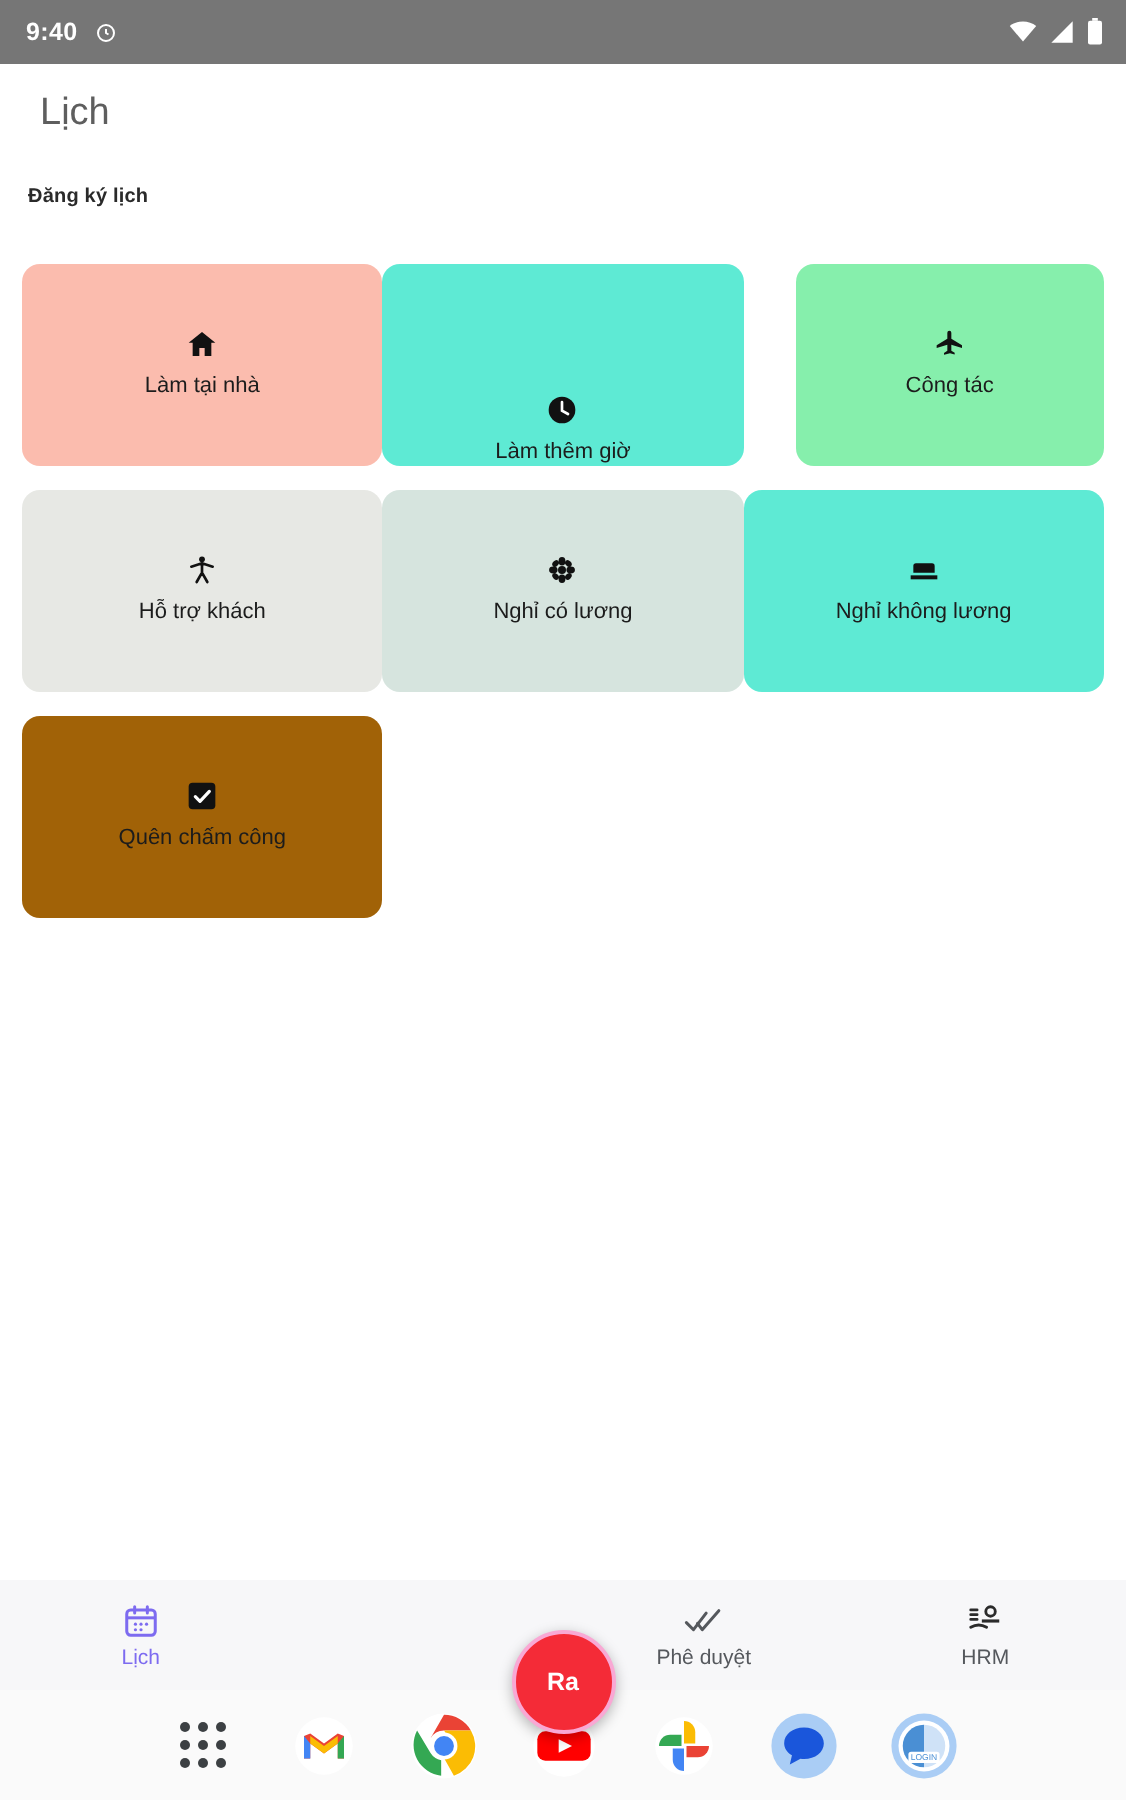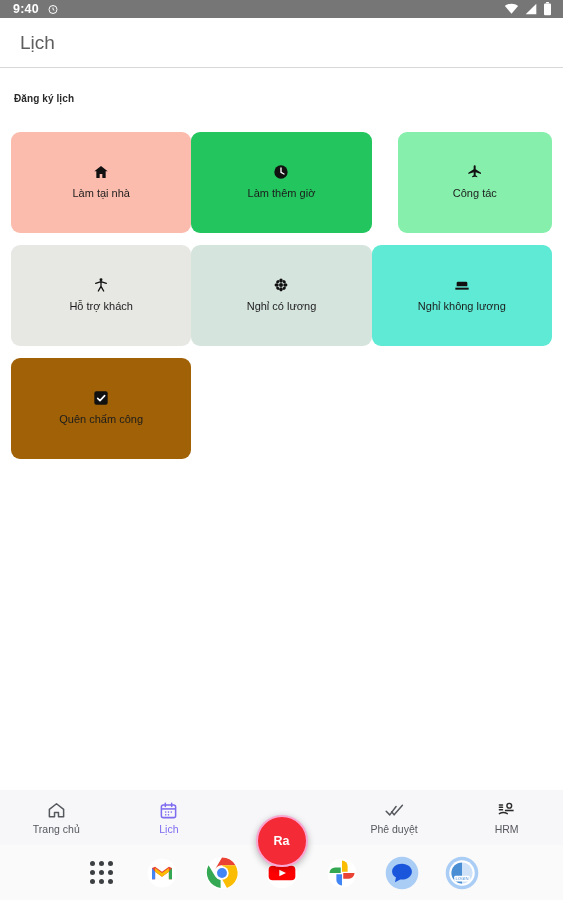--- a/index.html
+++ b/index.html
@@ -6,21 +6,21 @@
   html, body {
     width:563px; height:900px;
     background:#ffffff;
     font-family:"Liberation Sans", sans-serif;
     overflow:hidden;
   }
   .phone { position:relative; width:563px; height:900px; background:#fff; }
 
   
   .statusbar {
-    height:18px; background:#767676; color:#fff;
+    height:32px; background:#767676; color:#fff;
     display:flex; align-items:center; justify-content:space-between;
     padding:0 11px 0 13px;
   }
   .sb-left { display:flex; align-items:center; gap:8px; }
   .sb-clock { font-size:12.5px; font-weight:700; letter-spacing:.2px; }
   .sb-right { display:flex; align-items:center; gap:5px; }
   .icn { display:block; }
 
   
   .appbar {
@@ -146,21 +146,21 @@
 
       <div class="card" style="background: rgb(251, 188, 174);">
         <span class="card-icon">
           <svg viewBox="0 0 24 24" fill="#111">
               <path d="M12 3 L22 11 H19 V21 H14 V15 H10 V21 H5 V11 H2 Z"></path>
             </svg>
         </span>
         <span class="card-label">Làm tại nhà</span>
       </div>
 
-      <div class="card" style="background: #22c55e;">
+      <div class="card" style="background: #5eead4; justify-content: flex-end;">
         <span class="card-icon">
           <svg viewBox="0 0 24 24">
               <circle cx="12" cy="12" r="10" fill="#111"></circle>
               <path d="M12 6 v6.5 l4.5 2.5" stroke="#fff" stroke-width="2" fill="none" stroke-linecap="round"></path>
             </svg>
         </span>
         <span class="card-label">Làm thêm giờ</span>
       </div>
 
       <div class="card" style="background: #86efac; margin-left: 26px;">
@@ -216,28 +216,20 @@
               <path d="M7 12.5 l3.5 3.5 L17.5 8.5" stroke="#fff" stroke-width="2.4" fill="none" stroke-linecap="round" stroke-linejoin="round"></path>
             </svg>
         </span>
         <span class="card-label">Quên chấm công</span>
       </div>
 
     </div>
   </div>
 
   <div class="bottomnav">
-    <div class="nav-item">
-      <span class="nav-icon">
-        <svg viewBox="0 0 24 24" fill="none" stroke="#55585d" stroke-width="1.9" stroke-linejoin="round">
-            <path d="M3 10.5 L12 3.5 L21 10.5 V20 H14.5 V14.5 H9.5 V20 H3 Z"></path>
-          </svg>
-      </span>
-      <span class="nav-label">Trang chủ</span>
-    </div>
 
     <div class="nav-item active">
       <span class="nav-icon">
         <svg viewBox="0 0 24 24" fill="none" stroke="#7d6bf0" stroke-width="1.9">
           <rect x="3" y="5" width="18" height="16" rx="2.5"></rect>
             <path d="M3 10 h18" stroke-width="1.9"></path>
           <path d="M8 3 v4 M16 3 v4" stroke-linecap="round"></path>
           <circle cx="8.5" cy="14" r="1" fill="#7d6bf0" stroke="none"></circle>
           <circle cx="12" cy="14" r="1" fill="#7d6bf0" stroke="none"></circle>
           <circle cx="15.5" cy="14" r="1" fill="#7d6bf0" stroke="none"></circle>

